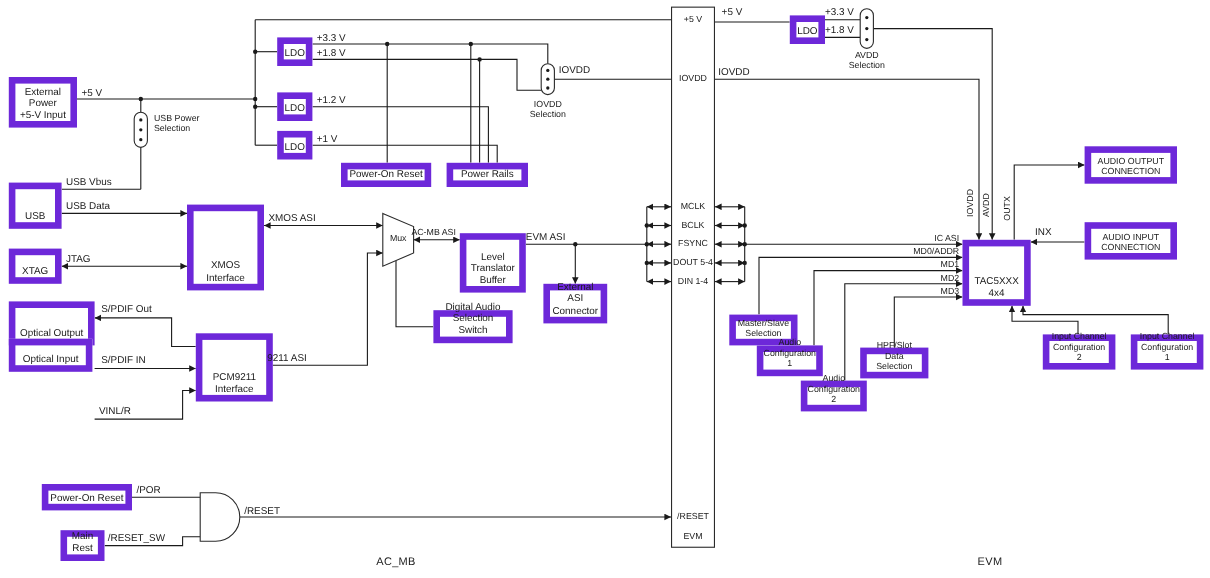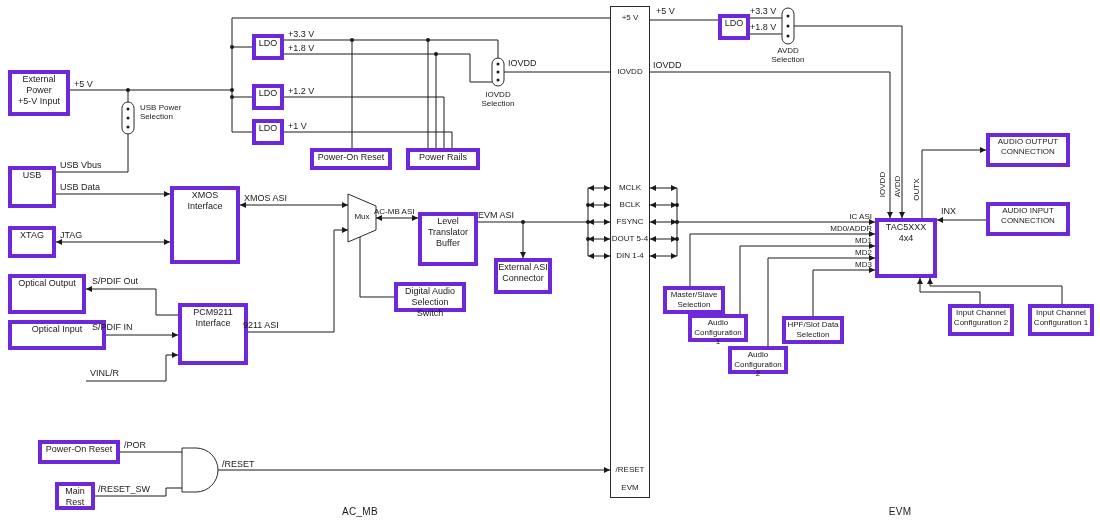--- a/index.html
+++ b/index.html
@@ -1,20 +1,20 @@
 <!DOCTYPE html>
 <html><head>
 <meta charset="utf-8">
 <style>
   html,body{margin:0;padding:0;background:#fff;}
   .diagram{position:relative;width:1100px;height:525px;background:#fff;
     font-family:"Liberation Sans",sans-serif;color:#1a1a1a;overflow:hidden;}
   svg.wires{position:absolute;left:0;top:0;z-index:1;}
-  .box{position:absolute;border:4px solid #6d28d9;background:#fff;display:flex;
-    align-items:flex-start;justify-content:center;text-align:center;font-size:9px;
+  .box{position:absolute;border:6px solid #6d28d9;background:#fff;display:flex;
+    align-items:flex-end;justify-content:center;text-align:center;font-size:9px;
     line-height:1.2;white-space:pre-line;box-sizing:border-box;z-index:2;}
   .lbl{position:absolute;font-size:9px;line-height:1.15;white-space:pre-line;z-index:3;}
   .lbl.c{text-align:center;}
   .lbl.r{text-align:right;}
   .lbl.s{font-size:8px;}
   .lbl.big{font-size:10px;letter-spacing:.3px;}
   .vlbl{position:absolute;font-size:8px;white-space:nowrap;text-align:center;
     transform:rotate(-90deg);z-index:3;}
   .connector{position:absolute;border:1px solid #2a2a2a;background:#fff;box-sizing:border-box;z-index:2;}
   .crow{position:absolute;left:0;width:100%;text-align:center;font-size:8px;line-height:1.1;}
@@ -141,21 +141,21 @@
         <circle cx="788" cy="36" r="1.5"></circle>
     </g>
   </svg>
 
   <div class="box" style="left:8px;top:70px;width:62px;height:46px"><span>External
 Power
 +5-V Input</span></div>
   <div class="box" style="left:8px;top:166px;width:48px;height:42px"><span>USB</span></div>
   <div class="box" style="left:8px;top:226px;width:48px;height:32px"><span>XTAG</span></div>
   <div class="box" style="left:8px;top:274px;width:78px;height:40px"><span>Optical Output</span></div>
-  <div class="box" style="left:8px;top:320px;width:98px;height:30px"><span>Optical Input</span></div>
+  <div class="box" style="left:8px;top:308px;width:76px;height:30px"><span>Optical Input</span></div>
   <div class="box" style="left:38px;top:440px;width:82px;height:24px"><span>Power-On Reset</span></div>
   <div class="box" style="left:55px;top:482px;width:40px;height:28px"><span>Main
 Rest</span></div>
   <div class="box" style="left:170px;top:186px;width:70px;height:78px"><span>XMOS
 Interface</span></div>
   <div class="box" style="left:178px;top:303px;width:70px;height:62px"><span>PCM9211
 Interface</span></div>
   <div class="box" style="left:252px;top:34px;width:32px;height:26px"><span>LDO</span></div>
   <div class="box" style="left:252px;top:84px;width:32px;height:26px"><span>LDO</span></div>
   <div class="box" style="left:252px;top:119px;width:32px;height:26px"><span>LDO</span></div>

